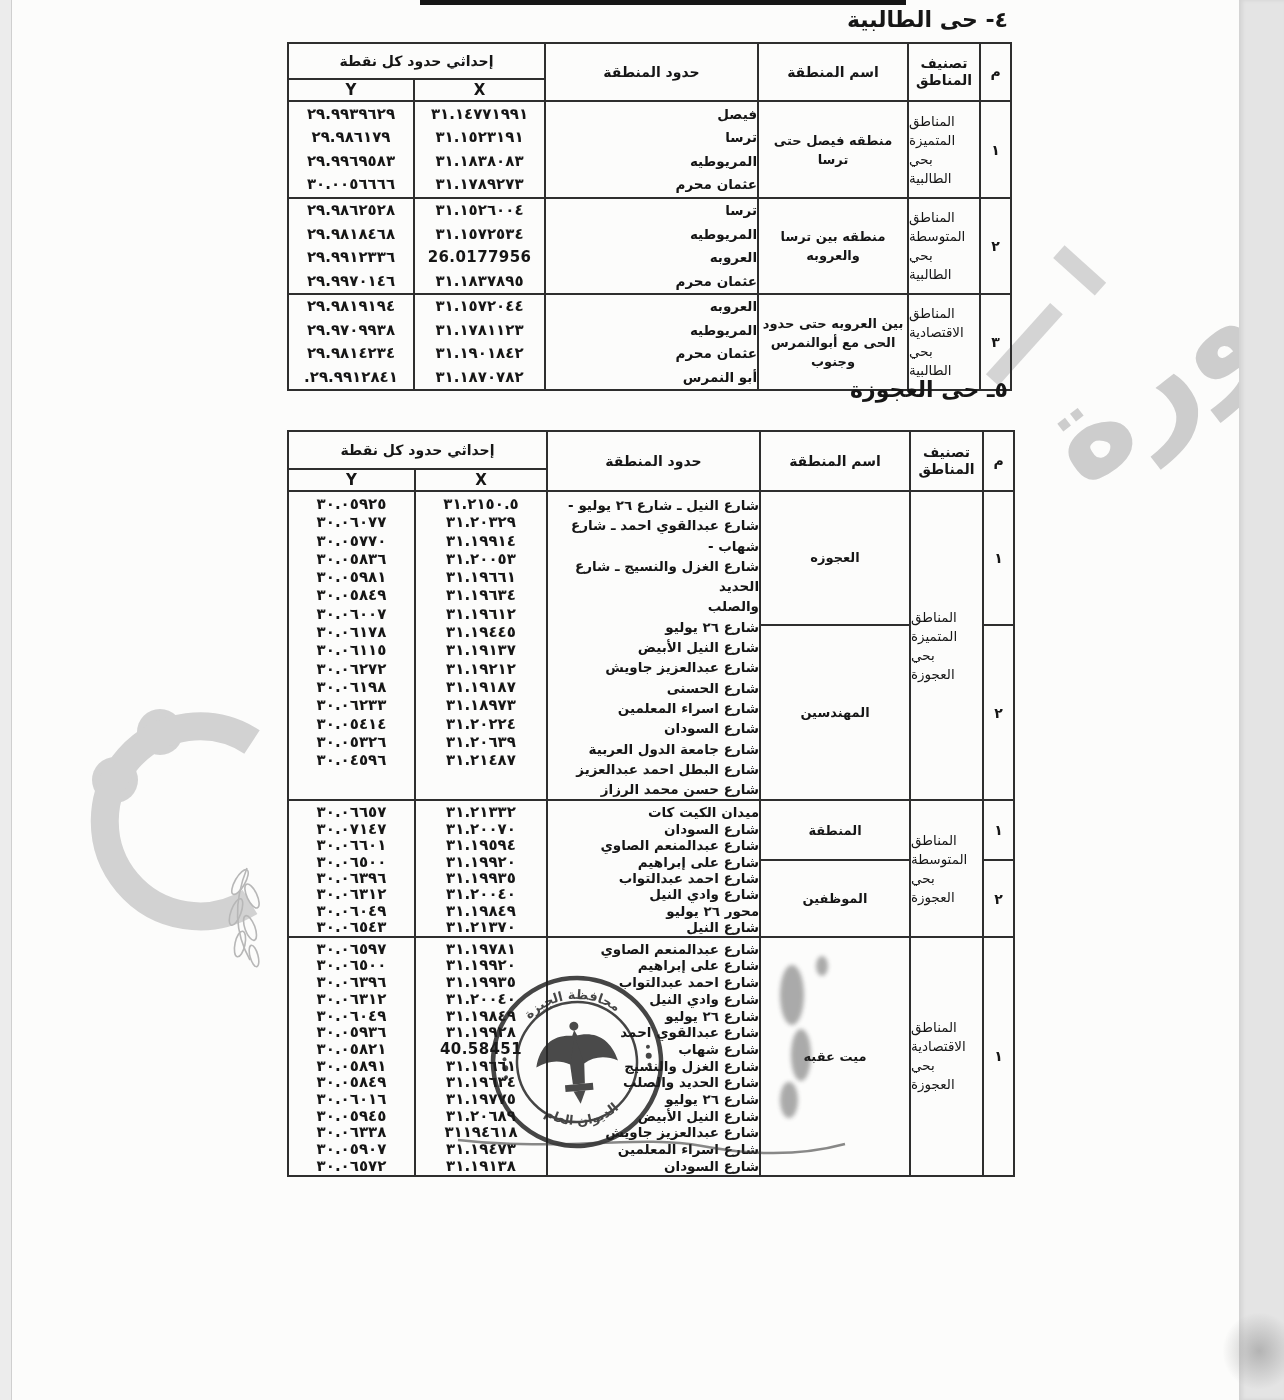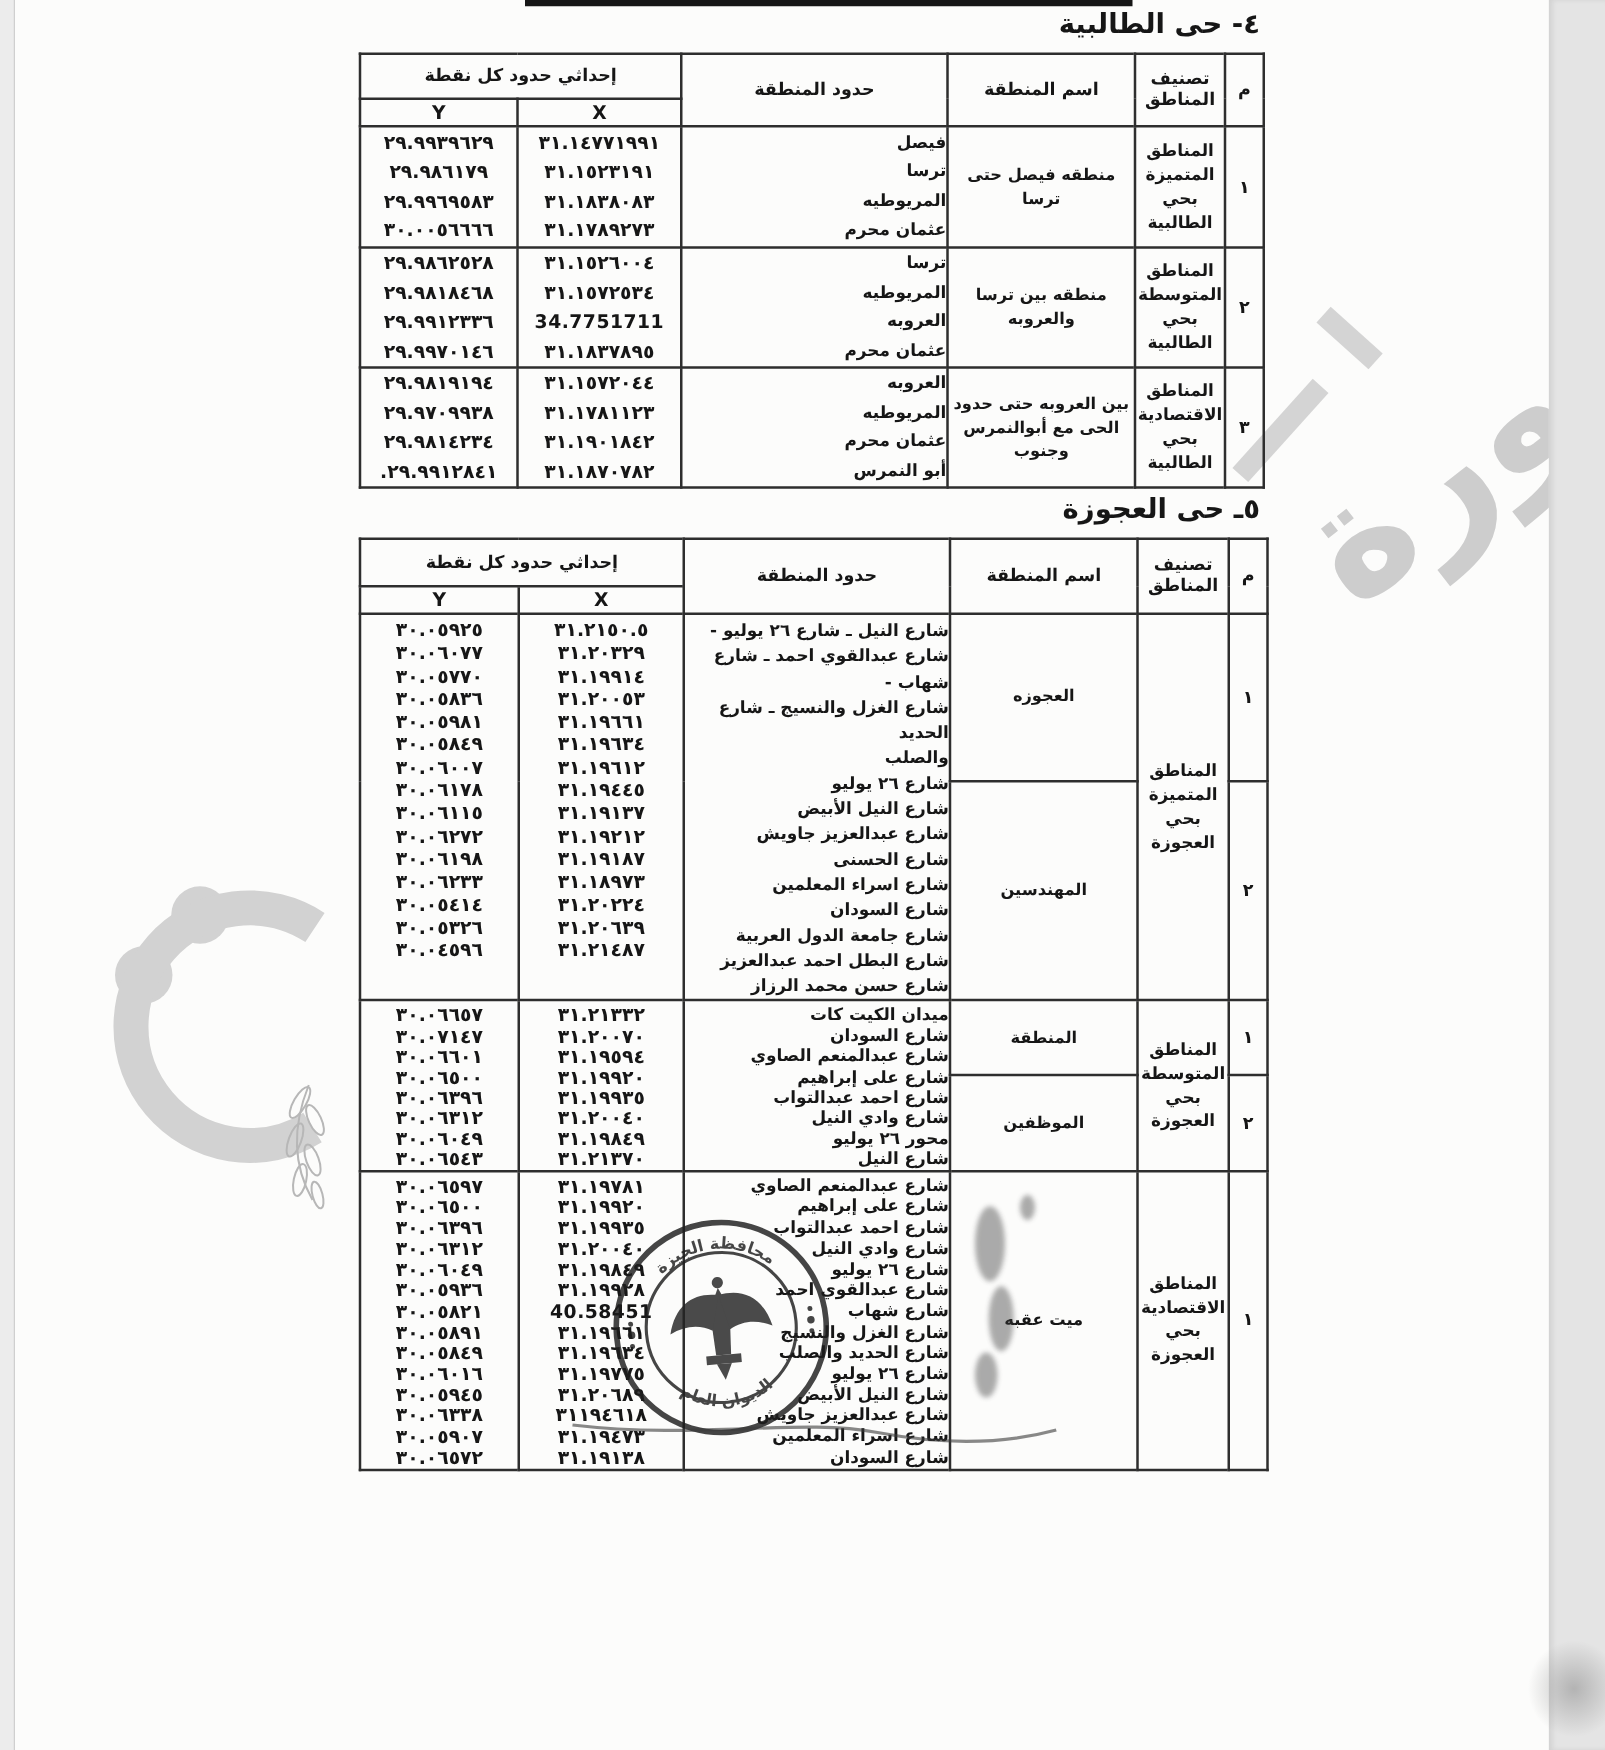--- a/index.html
+++ b/index.html
@@ -14,21 +14,21 @@
   .corner-blob{position:absolute;left:1222px;top:1312px;width:62px;height:78px;z-index:7;
     background:radial-gradient(ellipse at 60% 50%, rgba(120,120,120,.45), transparent 70%);}
   
   .ttl{position:absolute;right:276px;font-size:22px;font-weight:bold;z-index:2;letter-spacing:.3px;}
   
   .gtable{border-collapse:collapse;table-layout:fixed;position:absolute;z-index:2;background:transparent;}
   .gtable td,.gtable th{border:2px solid #2e2e2e;padding:0;overflow:hidden;}
   .hc{font-weight:bold;font-size:14px;text-align:center;vertical-align:middle;line-height:17px;}
   .hc.xy{font-size:15px;}
   .numcell{font-weight:bold;font-size:14px;text-align:center;vertical-align:middle;}
-  .clscell{font-weight:bold;font-size:13.5px;text-align:center;vertical-align:middle;line-height:19px;padding:0 3px;}
+  .clscell{font-weight:normal;font-size:13.5px;text-align:left;vertical-align:middle;line-height:19px;padding:0 3px;}
   .namecell{font-weight:bold;font-size:13px;text-align:center;vertical-align:middle;line-height:19px;padding:0 4px;}
   .bcell{font-weight:bold;font-size:13.5px;text-align:right;padding-right:7px;vertical-align:middle;}
   .ccell{font-weight:bold;font-size:15px;text-align:center;vertical-align:middle;letter-spacing:.4px;}
   .num{direction:ltr;unicode-bidi:isolate;}
   .t1l .ln{line-height:23.5px;}
   .vtop{vertical-align:top;}
   .vtop.bcell,.vtop.ccell{padding-top:3px;}
   .g1b .ln{line-height:20.3px;}
   .g1c .ln{line-height:18.3px;}
   .g2b .ln,.g2c .ln{line-height:16.4px;}
@@ -121,21 +121,21 @@
       <td class="namecell">منطقه بين ترسا والعروبه</td>
       <td class="bcell t1l">
           <div class="ln">ترسا</div>
           <div class="ln">المريوطيه</div>
           <div class="ln">العروبه</div>
           <div class="ln">عثمان محرم</div>
         </td>
       <td class="ccell t1l num">
           <div class="ln">٣١.١٥٢٦٠٠٤</div>
           <div class="ln">٣١.١٥٧٢٥٣٤</div>
-          <div class="ln">34.7751711</div>
+          <div class="ln">26.0177956</div>
           <div class="ln">٣١.١٨٣٧٨٩٥</div>
         </td>
       <td class="ccell t1l num">
           <div class="ln">٢٩.٩٨٦٢٥٢٨</div>
           <div class="ln">٢٩.٩٨١٨٤٦٨</div>
           <div class="ln">٢٩.٩٩١٢٣٣٦</div>
           <div class="ln">٢٩.٩٩٧٠١٤٦</div>
         </td>
     </tr>
     <tr style="height:92px">
@@ -157,21 +157,21 @@
       <td class="ccell t1l num">
           <div class="ln">٢٩.٩٨١٩١٩٤</div>
           <div class="ln">٢٩.٩٧٠٩٩٣٨</div>
           <div class="ln">٢٩.٩٨١٤٢٣٤</div>
           <div class="ln">.٢٩.٩٩١٢٨٤١</div>
         </td>
     </tr>
   </tbody>
 </table>
 
-<div class="ttl" style="top:395px;" dir="rtl">٥ـ حى العجوزة</div>
+<div class="ttl" style="top:377px;" dir="rtl">٥ـ حى العجوزة</div>
 
 <table class="gtable" style="left:287px;top:430px;width:726px;" dir="rtl">
   <colgroup>
     <col style="width:31px">
       <col style="width:73px">
       <col style="width:150px">
       <col style="width:213px">
       <col style="width:132px">
       <col style="width:127px">
   </colgroup>

